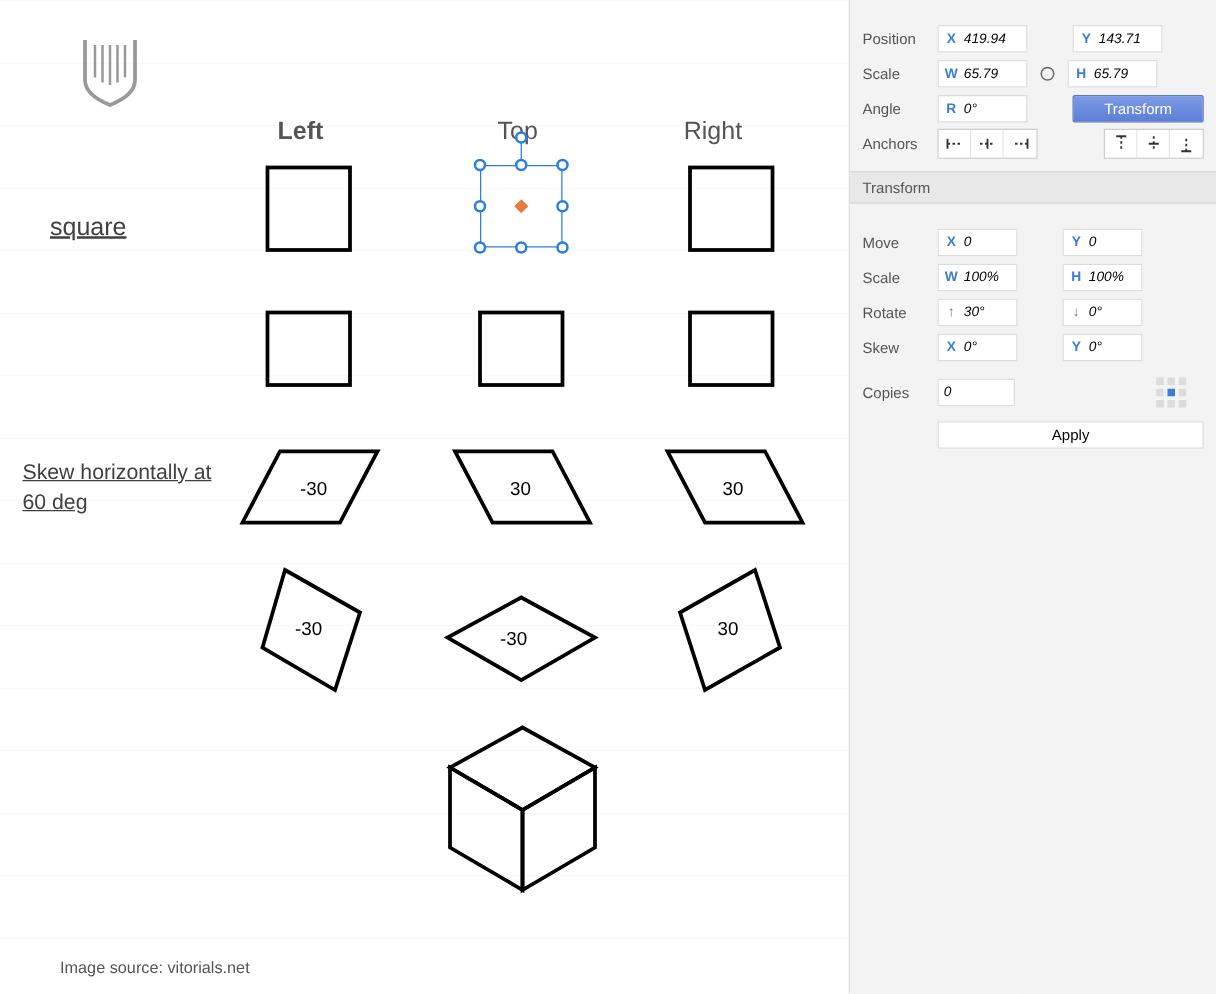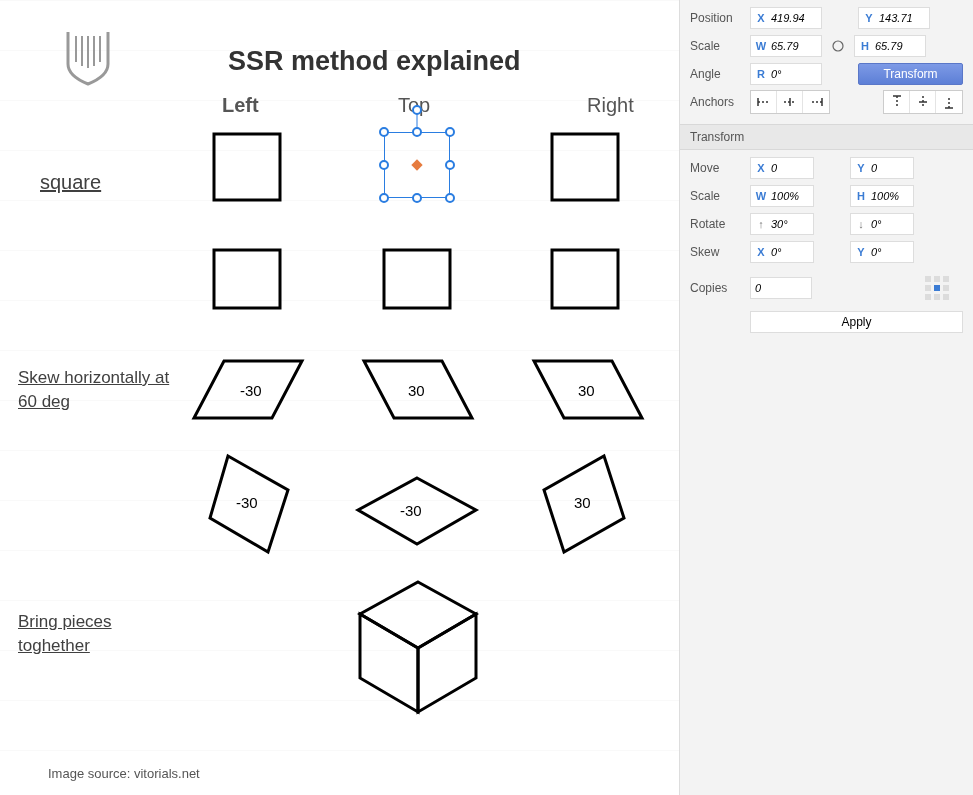--- a/index.html
+++ b/index.html
@@ -87,21 +87,21 @@
   
   .panel {
     flex: 1;
     background: #f3f3f3;
     display: flex;
     flex-direction: column;
     font-size: 12px;
     color: #444;
   }
   .panel-section {
-    padding: 4px 10px 8px 10px;
+    padding: 17px 10px 8px 10px;
   }
   .panel-row {
     display: flex;
     align-items: center;
     height: 28px;
     gap: 6px;
   }
   .panel-label {
     width: 54px;
     color: #555;
@@ -201,29 +201,27 @@
     <svg width="56" height="60" viewBox="0 0 56 60">
       <path d="M8 4 v32 q0 12 20 20 q20 -8 20 -20 V4" fill="none" stroke="#999" stroke-width="3" stroke-linejoin="round"></path>
       <line x1="16" y1="8" x2="16" y2="34" stroke="#999" stroke-width="2"></line>
       <line x1="22" y1="8" x2="22" y2="38" stroke="#999" stroke-width="2"></line>
       <line x1="28" y1="8" x2="28" y2="40" stroke="#999" stroke-width="2"></line>
       <line x1="34" y1="8" x2="34" y2="38" stroke="#999" stroke-width="2"></line>
       <line x1="40" y1="8" x2="40" y2="34" stroke="#999" stroke-width="2"></line>
     </svg>
   </div>
 
-  <div class="title" style="left:228px; top:46px;">SSR method explained</div>
 
   <div class="col-label" style="left:222px; top:94px;font-weight:bold;">Left</div>
   <div class="col-label" style="left:398px; top:94px;">Top</div>
-  <div class="col-label" style="left:587px; top:94px;">Right</div>
+  <div class="col-label" style="left:547px; top:94px;">Right</div>
 
   <div class="row-label" style="left:40px; top:168px; font-size:20px;">square</div>
   <div class="row-label" style="left:18px; top:366px;">Skew horizontally at 60 deg</div>
-  <div class="row-label" style="left:18px; top:610px;">Bring pieces toghether</div>
 
   <svg class="shape" style="left:212px; top:132px;" width="70" height="70">
       <rect x="2" y="2" width="66" height="66" fill="none" stroke="#000" stroke-width="3"></rect>
     </svg>
 
   <div style="position:absolute; left:384px; top:132px; width:66px; height:66px;">
     <div class="sel-box" style="left:0; top:0; right:0; bottom:0;"></div>
     <div class="rot-line"></div>
     <div class="rot-handle"></div>
     <div class="handle" style="left:0; top:0;"></div>

